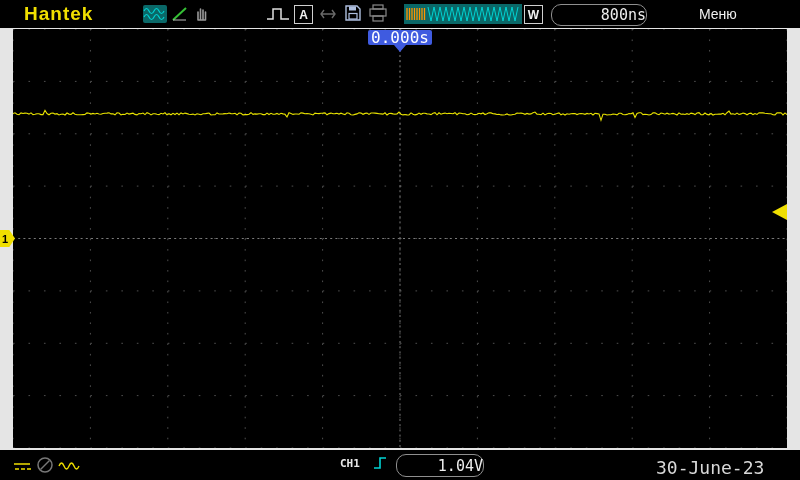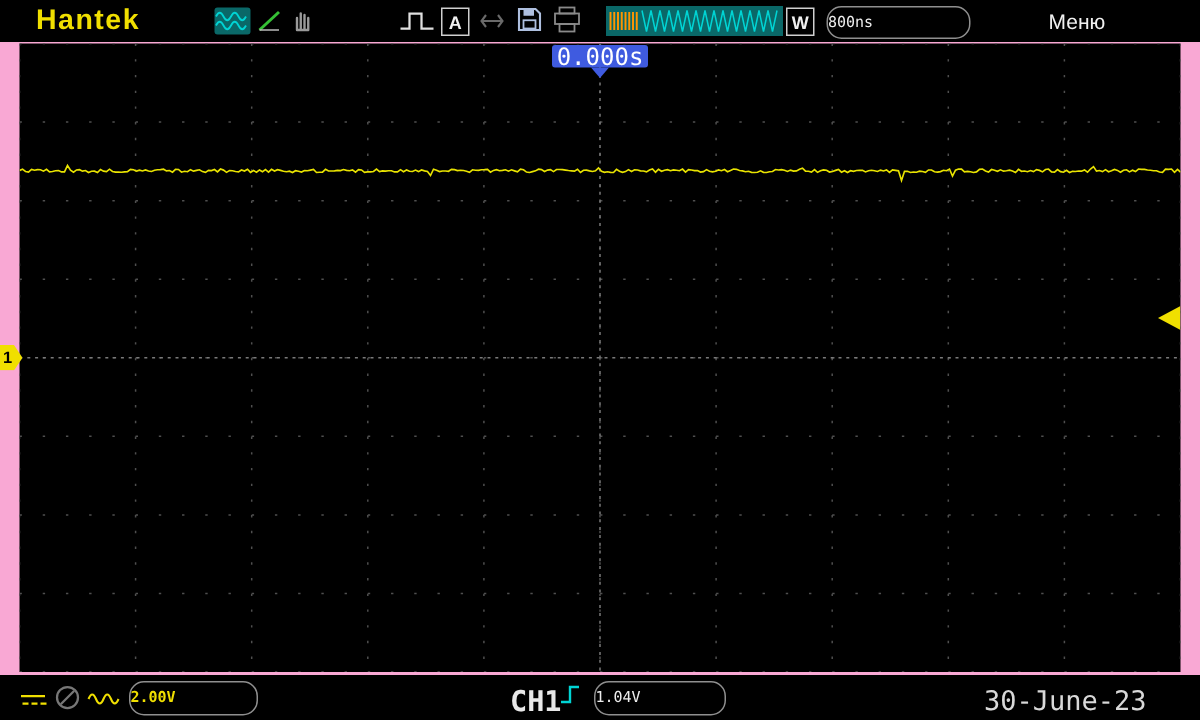--- a/index.html
+++ b/index.html
@@ -5,50 +5,50 @@
   html,body{margin:0;padding:0;width:800px;height:480px;background:#000;overflow:hidden;}
   :root{
     --accent-yellow:#f0df00;
     --trace-yellow:#e9e300;
     --accent-cyan:#00d4d4;
     --teal:#0a6868;
     --badge-blue:#3f5be0;
     --orange:#ff9500;
     --grid-gray:#4f4f4f;
   }
-  .screen{position:relative;width:800px;height:459px;background:#f9a8d4;font-family:"Liberation Sans",sans-serif;color:#eee;}
+  .screen{position:relative;width:800px;height:459px;background:#e5e5e5;font-family:"Liberation Sans",sans-serif;color:#eee;}
   .topbar{position:absolute;left:0;top:0;width:800px;height:28px;background:#000;}
   .bottombar{position:absolute;left:0;top:450px;width:800px;height:30px;background:#000;}
   .displayArea{position:absolute;left:13px;top:29px;width:774px;height:419px;background:#000;}
   .logo{position:absolute;left:24px;top:3px;color:var(--accent-yellow);font-weight:bold;font-size:19px;letter-spacing:1px;font-family:"Liberation Sans",sans-serif;}
   .tbi{position:absolute;display:flex;align-items:center;justify-content:center;}
   .teal{background:var(--teal);color:var(--accent-cyan);border-radius:2px;}
   .abox,.wbox{position:absolute;width:17px;height:17px;border:1px solid #d0d0d0;background:#000;color:#f0f0f0;
     font-weight:bold;font-size:12px;display:flex;align-items:center;justify-content:center;}
   .abox{left:294px;top:5px;}
   .wbox{left:524px;top:5px;}
   .overview{position:absolute;left:404px;top:4px;width:118px;height:20px;background:var(--teal);}
-  .pill{position:absolute;display:flex;align-items:center;justify-content:flex-start;background:#000;
-    border:1px solid #8f8f8f;border-radius:10px;font-family:"DejaVu Sans Mono",monospace;font-size:10px;color:#ededed;}
+  .pill{position:absolute;display:flex;align-items:center;justify-content:flex-end;background:#000;
+    border:1px solid #8f8f8f;border-radius:10px;font-family:"DejaVu Sans Mono",monospace;font-size:15px;color:#ededed;}
   .timebase{left:551px;top:4px;width:94px;height:20px;}
   .menu{position:absolute;left:699px;top:6px;color:#f0f0f0;font-size:14px;}
   .badge{position:absolute;left:355px;top:1px;width:64px;height:15px;background:var(--badge-blue);border-radius:2px;
     color:#fff;font-family:"DejaVu Sans Mono",monospace;font-size:16px;display:flex;align-items:center;justify-content:center;z-index:6;}
   .badgeArrow{position:absolute;left:381px;top:16px;width:0;height:0;border-left:6px solid transparent;
     border-right:6px solid transparent;border-top:7px solid var(--badge-blue);z-index:6;}
   .chMarker{position:absolute;left:0;top:230px;width:13px;height:17px;background:var(--accent-yellow);
     clip-path:polygon(0 0,62% 0,100% 50%,62% 100%,0 100%);color:#000;font-weight:bold;font-size:11px;
     display:flex;align-items:center;padding-left:2px;z-index:5;}
   .trigMarker{position:absolute;left:772px;top:204px;width:15px;height:16px;background:var(--accent-yellow);
     clip-path:polygon(100% 0,100% 100%,0 50%);z-index:5;}
   .volts span{color:var(--accent-yellow);font-weight:bold;}
   .voltsPill{left:86px;top:4px;width:84px;height:21px;}
   .tlevelPill{left:396px;top:4px;width:86px;height:21px;}
   .freqPill{left:507px;top:4px;width:142px;height:21px;}
-  .chlabel{position:absolute;left:340px;top:7px;font-size:19px;font-weight:bold;color:#e8e8e8;font-family:"DejaVu Sans Mono",monospace;}
+  .chlabel{position:absolute;left:340px;top:7px;font-size:11px;font-weight:bold;color:#e8e8e8;font-family:"DejaVu Sans Mono",monospace;}
   .slope{position:absolute;left:372px;top:5px;color:var(--accent-cyan);}
   .bbi{position:absolute;display:flex;align-items:center;justify-content:center;}
   .yellowIcon{color:var(--accent-yellow);}
   .datetime{position:absolute;left:656px;top:7px;color:#d8d8d8;font-family:"DejaVu Sans Mono",monospace;font-size:18px;}
 </style>
 </head>
 <body>
 
 <div class="screen">
 
@@ -186,23 +186,20 @@
         <path d="M4.5 13.5 L13.5 4.5" stroke="#777777" stroke-width="1.5"></path>
       </svg>
     </span>
 
     <span class="bbi yellowIcon" style="left:58px;top:9px">
       <svg width="22" height="14" viewBox="0 0 22 14">
         <path d="M1 7 q2.5 -6 5 0 t5 0 t5 0 t5 0" fill="none" stroke="currentColor" stroke-width="1.4"></path>
       </svg>
     </span>
 
-    <div class="pill volts voltsPill">
-      <span>2.00V</span>
-    </div>
 
     <div class="chlabel">CH1</div>
 
     <span class="slope">
       <svg width="16" height="16" viewBox="0 0 16 16">
         <path d="M2 13 H8 V3 H14" fill="none" stroke="currentColor" stroke-width="1.6"></path>
       </svg>
     </span>
 
     <div class="pill tlevelPill">

